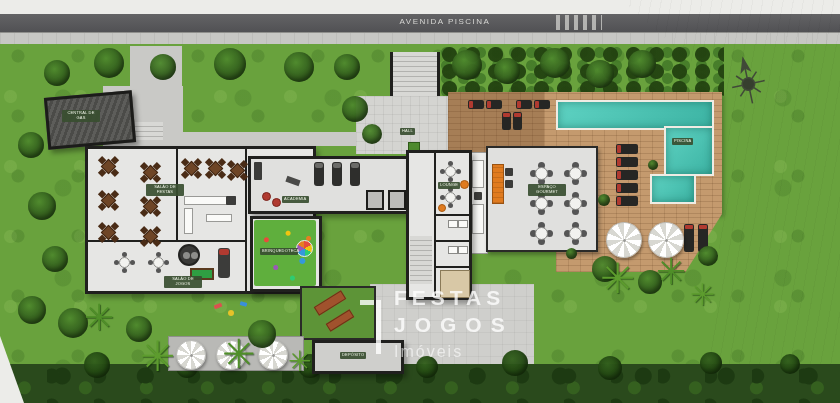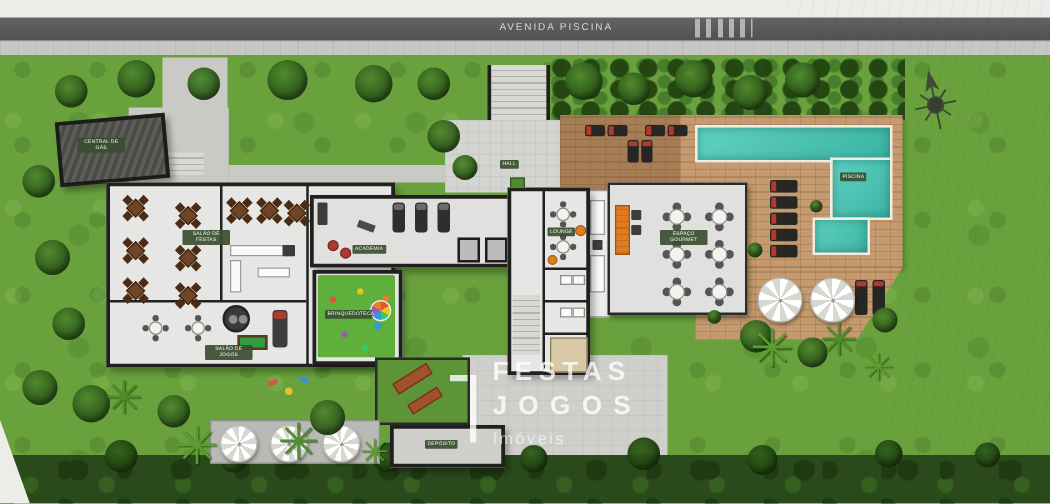--- a/index.html
+++ b/index.html
@@ -67,21 +67,21 @@
   
   .chip{background:rgba(56,78,48,.92);color:#eef3e6;font-size:4px;line-height:1.2;padding:1px 2px;text-align:center;border-radius:1px;letter-spacing:.2px;max-width:34px;}
   
   .compass{transform:rotate(-12deg);opacity:.85;}
   .logo{display:flex;gap:8px;color:rgba(255,255,255,.78);}
   .logo-mark{position:relative;width:26px;height:80px;}
   .lm-v{position:absolute;left:16px;top:14px;width:5px;height:54px;background:rgba(255,255,255,.8);}
   .lm-h{position:absolute;left:0;top:14px;width:14px;height:5px;background:rgba(255,255,255,.8);}
   .logo .l1{font-size:21px;font-weight:bold;letter-spacing:5px;}
   .logo .l2{font-size:21px;font-weight:bold;letter-spacing:9px;margin-top:3px;}
-  .logo .l3{font-size:13px;letter-spacing:2px;margin-top:6px;opacity:.75;}
+  .logo .l3{font-size:16px;letter-spacing:2px;margin-top:6px;opacity:.75;}
 </style>
 </head>
 <body>
 
 <div id="plan">
 
   <div class="abs road"></div>
   <div class="abs crosswalk"></div>
   <div class="abs road-label">AVENIDA PISCINA</div>
   <div class="abs sidewalk"></div>

